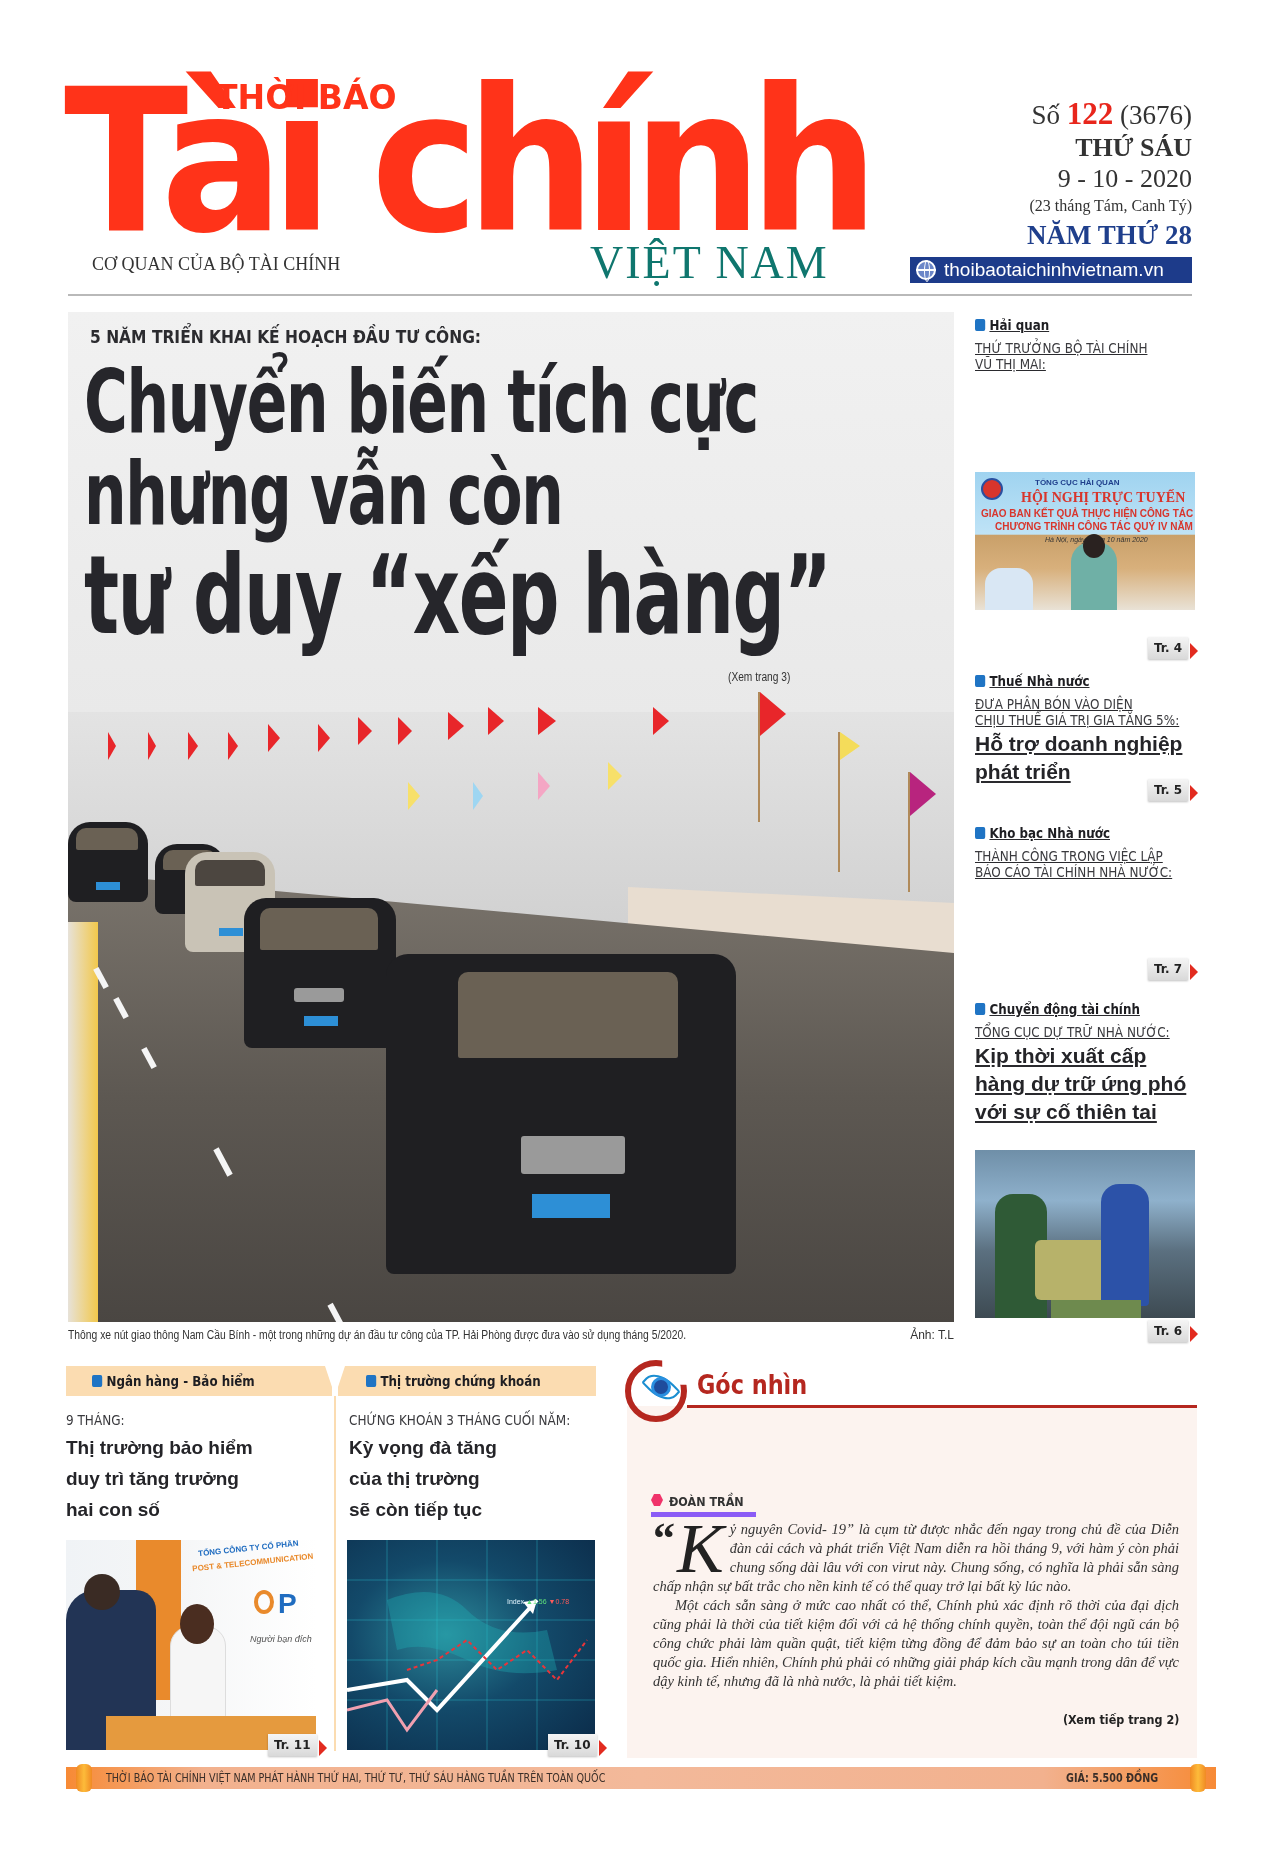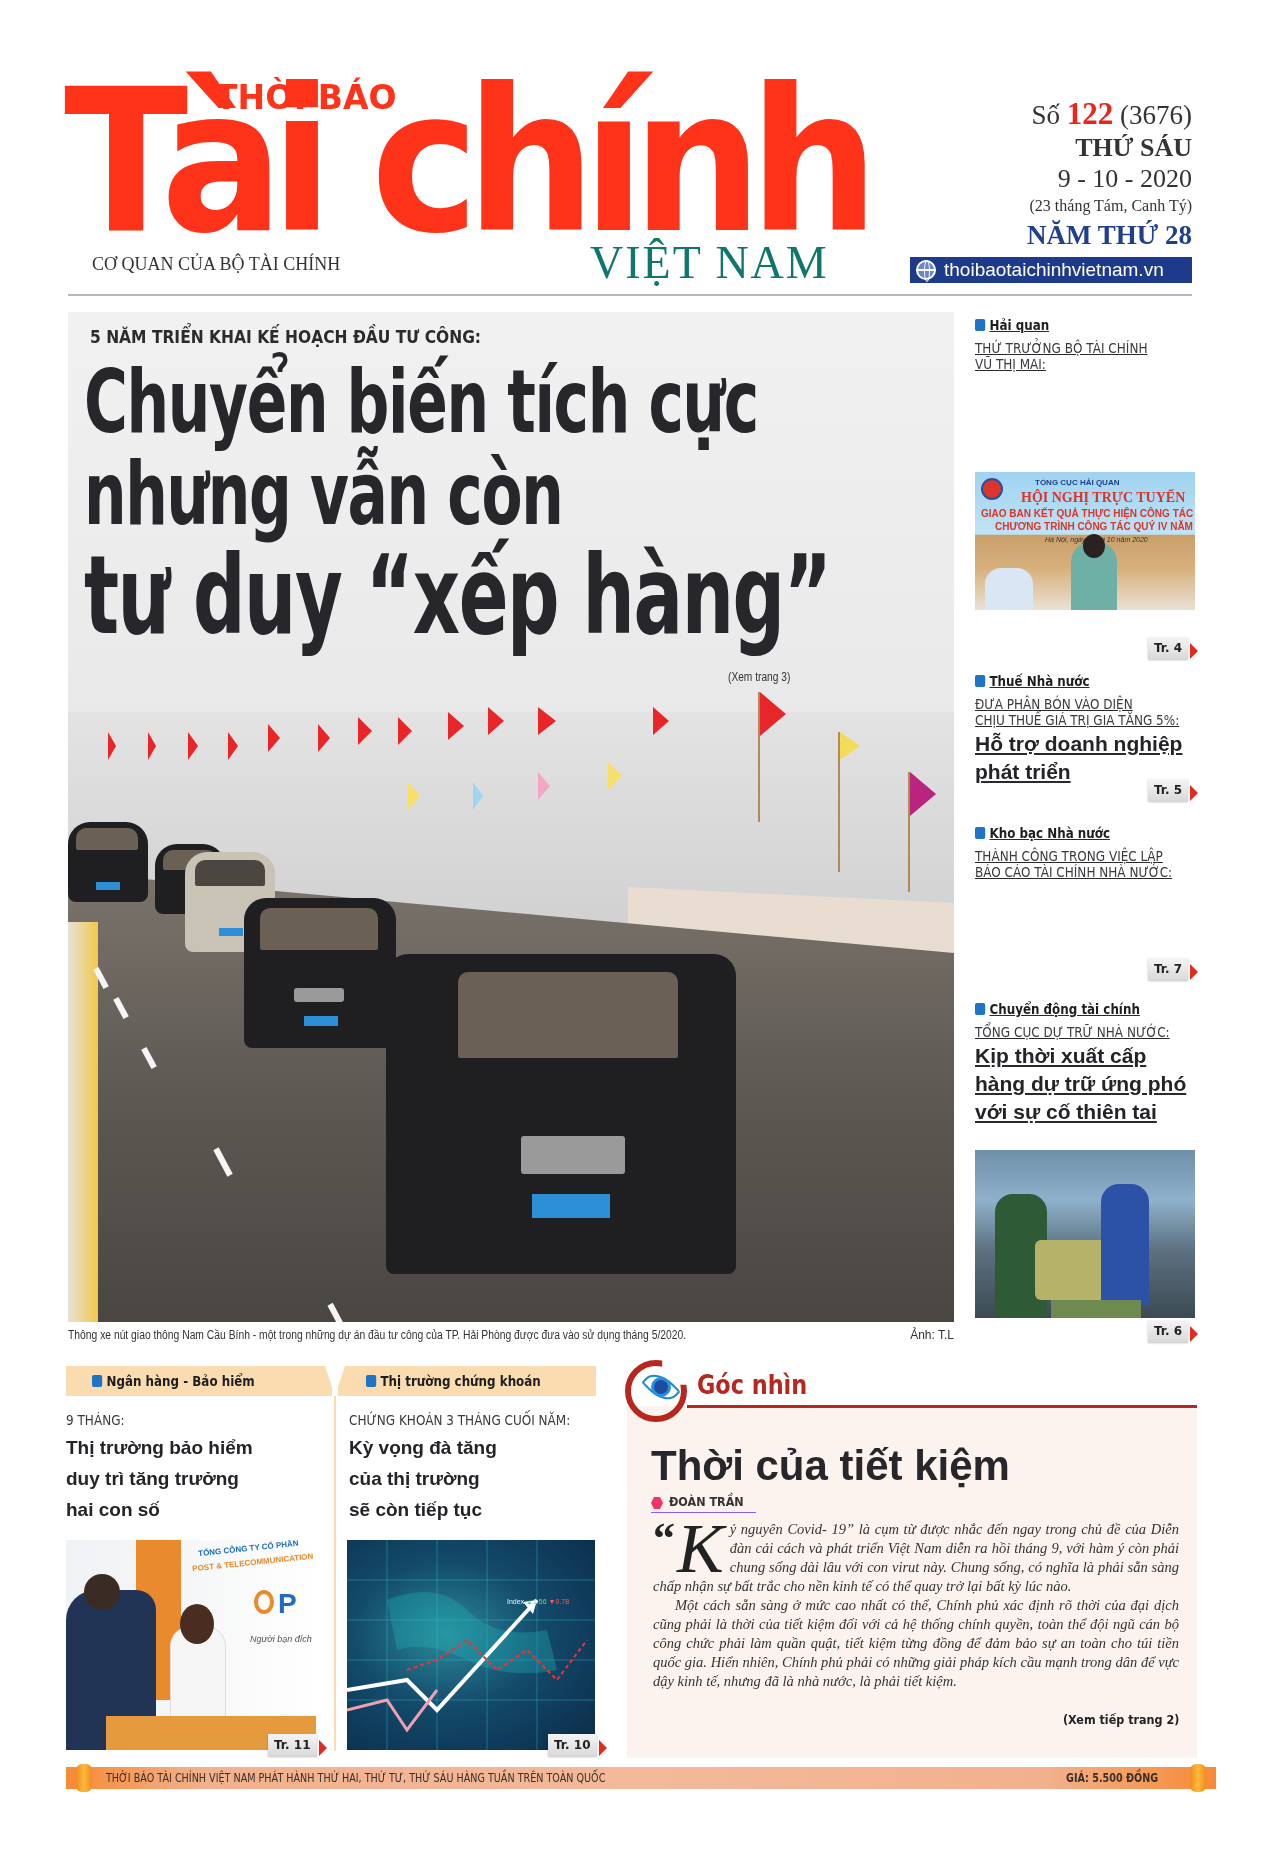--- a/index.html
+++ b/index.html
@@ -74,21 +74,21 @@
 
   
   .opinion { position: absolute; left: 627px; top: 1360px; width: 570px; height: 398px; }
   .op-bg { position: absolute; left: 0; top: 46px; width: 570px; height: 352px; background: #fcf3ef; }
   .op-ring { position: absolute; left: -2px; top: 0; width: 62px; height: 62px; border: 6px solid #b5271f; border-radius: 50%; clip-path: polygon(0 0, 60% 0, 60% 40%, 100% 40%, 100% 100%, 0 100%); background: transparent; }
   .op-eye { position: absolute; left: 10px; top: 12px; width: 48px; height: 30px; border: 3px solid #1b8ed1; border-radius: 70% 10%; transform: rotate(45deg) scale(0.72); background: #fff; }
   .op-pupil { position: absolute; left: 24px; top: 17px; width: 20px; height: 20px; border-radius: 50%; background: #1f4c9c; border: 3px solid #2a8fe0; }
   .op-title { position: absolute; left: 70px; top: 10px; font-family: "DejaVu Sans", sans-serif; font-weight: bold; font-size: 26px; color: #b5271f; transform: scaleX(0.86); transform-origin: left; white-space: nowrap; }
   .op-rule { position: absolute; left: 60px; top: 45px; width: 510px; height: 3px; background: #b5271f; }
   .op-head { position: absolute; left: 24px; top: 82px; font-family: "Liberation Sans", sans-serif; font-weight: bold; font-size: 42px; color: #26262b; white-space: nowrap; }
-  .op-author { position: absolute; left: 24px; top: 134px; display: flex; align-items: flex-end; font-family: "DejaVu Sans", sans-serif; font-weight: bold; font-size: 13px; color: #333; padding-bottom: 3px; border-bottom: 1px solid #8b5cf6; }
+  .op-author { position: absolute; left: 24px; top: 134px; display: flex; align-items: flex-start; font-family: "DejaVu Sans", sans-serif; font-weight: bold; font-size: 13px; color: #333; padding-bottom: 3px; border-bottom: 5px solid #8b5cf6; }
   .op-author .hex { width: 12px; height: 12px; background: #f0336a; clip-path: polygon(25% 0, 75% 0, 100% 50%, 75% 100%, 25% 100%, 0 50%); margin-right: 6px; }
   .op-author span.n { display: inline-block; transform: scaleX(0.86); transform-origin: left; }
   .op-body { position: absolute; left: 26px; top: 160px; width: 526px; font-family: "Liberation Serif", serif; font-style: italic; font-size: 14.5px; line-height: 19px; color: #333; text-align: justify; }
   .op-body .dropq { float: left; font-family: "Liberation Serif", serif; font-style: normal; font-weight: bold; font-size: 44px; line-height: 38px; margin-right: 2px; color: #222; }
   .op-body .dropk { float: left; font-family: "Liberation Serif", serif; font-style: italic; font-size: 70px; line-height: 54px; margin-right: 6px; margin-top: 2px; color: #222; }
   .op-body p { margin: 0; }
   .op-body p.indent { text-indent: 22px; }
   .op-more { position: absolute; right: 18px; top: 352px; font-family: "DejaVu Sans", sans-serif; font-weight: bold; font-style: normal; font-size: 13px; color: #222; transform: scaleX(0.86); transform-origin: right; white-space: nowrap; }
 
   
@@ -343,21 +343,20 @@
     </div>
 </section>
 
 <section class="opinion">
   <div class="op-bg"></div>
   <div class="op-ring"></div>
   <div class="op-eye"></div>
   <div class="op-pupil"></div>
   <div class="op-title">Góc nhìn</div>
   <div class="op-rule"></div>
-  <h2 class="op-head">Thời của tiết kiệm</h2>
   <div class="op-author">
       <span class="hex"></span>
       <span class="n">ĐOÀN TRẦN</span>
     </div>
   <div class="op-body">
     <span class="dropq">“</span>
     <span class="dropk">K</span>
     <p>ỷ nguyên Covid- 19” là cụm từ được nhắc đến ngay trong chủ đề của Diễn đàn cải cách và phát triển Việt Nam diễn ra hồi tháng 9, với hàm ý còn phải chung sống dài lâu với con virut này. Chung sống, có nghĩa là phải sẵn sàng chấp nhận sự bất trắc cho nền kinh tế có thể quay trở lại bất kỳ lúc nào.</p>
     <p class="indent">Một cách sẵn sàng ở mức cao nhất có thể, Chính phủ xác định rõ thời của đại dịch cũng phải là thời của tiết kiệm đối với cả hệ thống chính quyền, toàn thể đội ngũ cán bộ công chức phải làm quần quật, tiết kiệm từng đồng để đảm bảo sự an toàn cho túi tiền quốc gia. Hiển nhiên, Chính phủ phải có những giải pháp kích cầu mạnh trong dân để vực dậy kinh tế, nhưng đã là nhà nước, là phải tiết kiệm.</p>
   </div>

